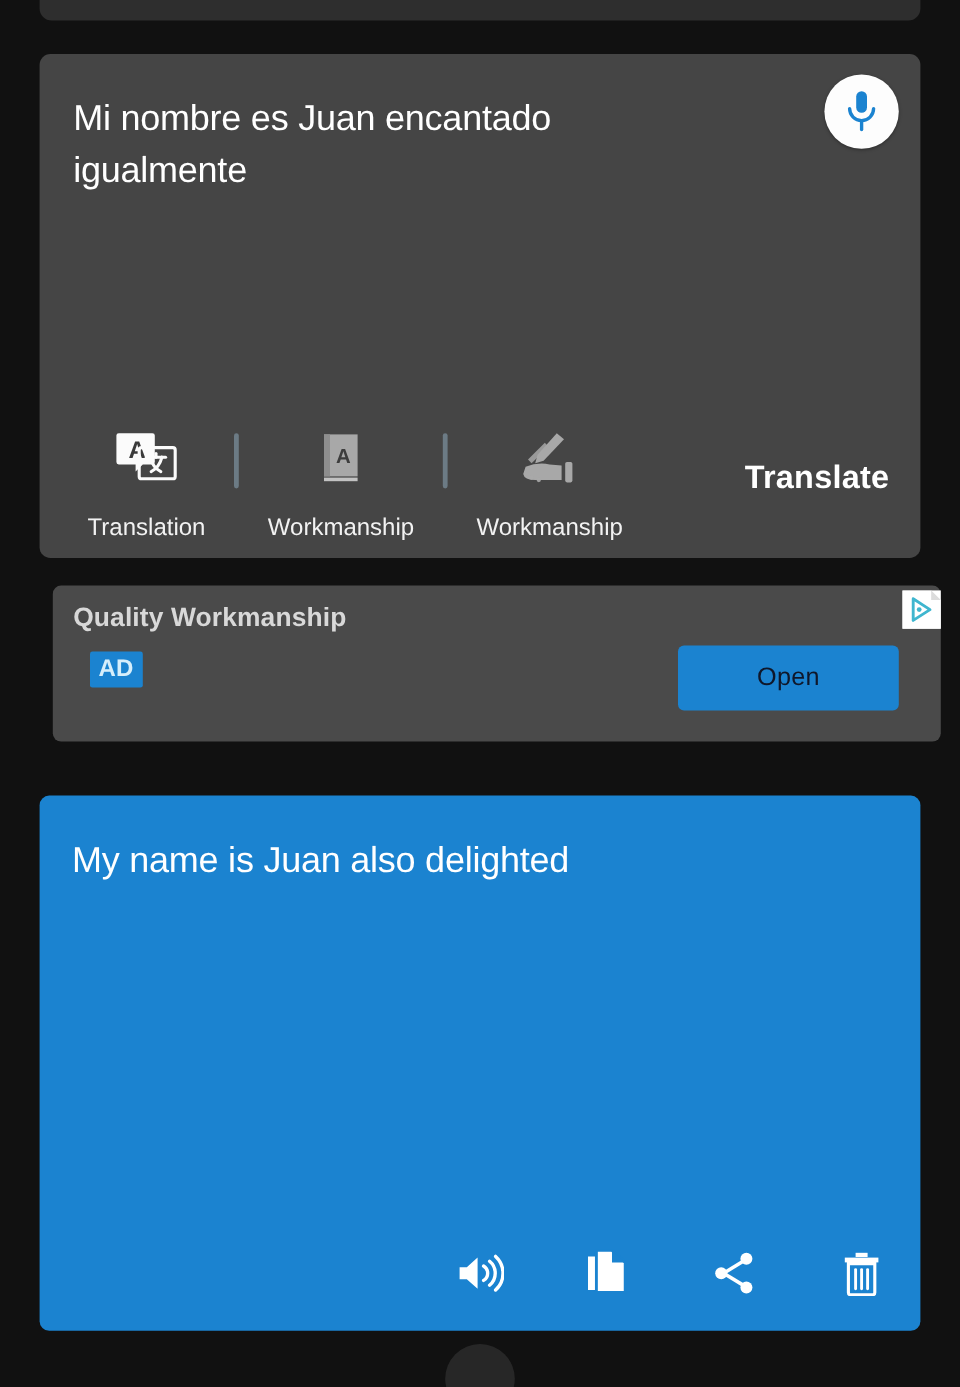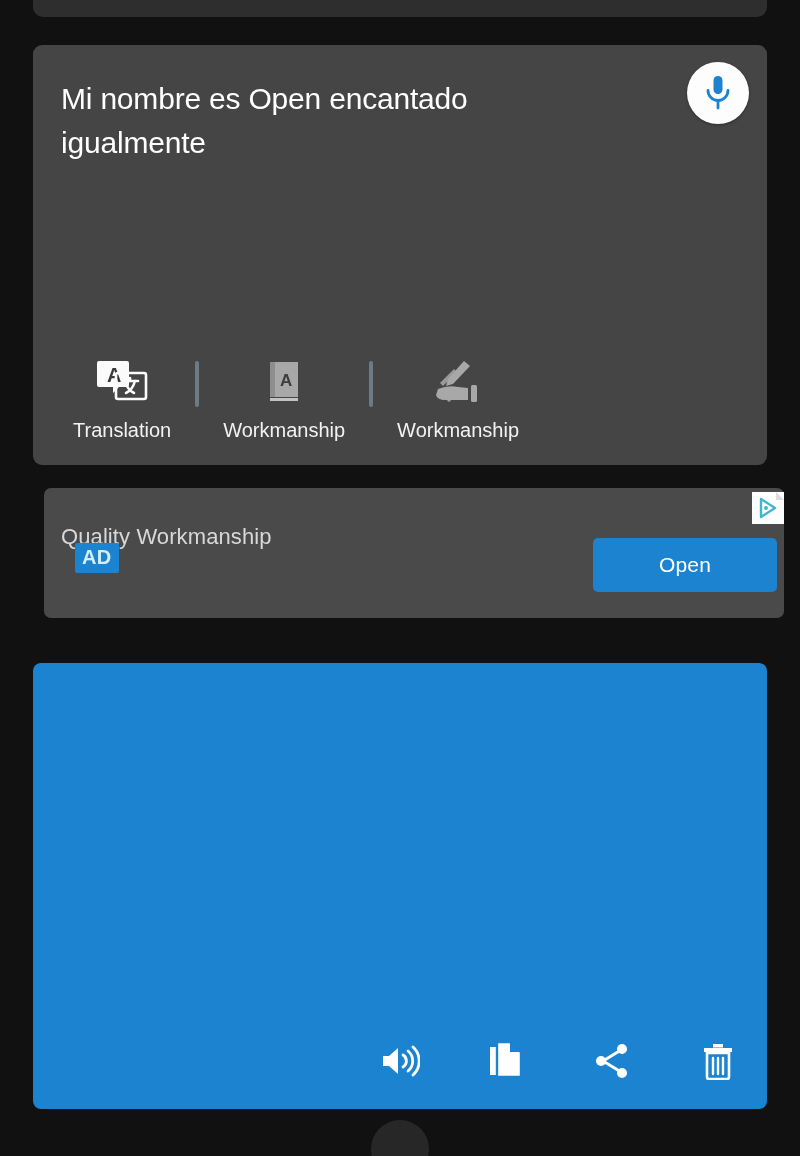--- a/index.html
+++ b/index.html
@@ -91,21 +91,21 @@
     align-items: center;
     cursor: pointer;
   }
   .tool-icon {
     height: 52px;
     display: flex;
     align-items: center;
     justify-content: center;
   }
   .tool-label {
-    margin-top: 12px;
+    margin-top: 22px;
     color: #f2f2f2;
     font-size: 20px;
     font-weight: 500;
     white-space: nowrap;
     text-align: center;
   }
   .tool-divider {
     width: 4px;
     height: 46px;
     background: #6c7b85;
@@ -132,46 +132,45 @@
     height: 130px;
     background: #4a4a4a;
     border-radius: 7px;
   }
   .ad-title {
     position: absolute;
     left: 17px;
     top: 14px;
     color: #d8d8d8;
     font-size: 22px;
-    font-weight: 400;
+    font-weight: 700;
     letter-spacing: 0.1px;
-    margin-top: 22px;
   }
   .ad-badge {
     position: absolute;
     left: 31px;
     top: 55px;
     background: #1b83d0;
     color: #d6eefb;
     font-size: 20px;
     font-weight: 700;
     padding: 3px 7px 4px 7px;
     border-radius: 2px;
     letter-spacing: 0.3px;
   }
   .ad-open-btn {
     position: absolute;
-    right: 7px;
+    right: 35px;
     top: 50px;
     width: 184px;
     height: 54px;
     background: #1b83d0;
     border: none;
     border-radius: 5px;
-    color: #ffffff;
+    color: #0f172a;
     font-family: "Liberation Sans", sans-serif;
     font-size: 21px;
     font-weight: 400;
     cursor: pointer;
     letter-spacing: 0.2px;
   }
   .adchoices {
     position: absolute;
     right: 0px;
     top: 4px;
@@ -234,21 +233,21 @@
 </style>
 </head>
 <body>
 
 <div class="screen">
 
   <div class="top-partial-card"></div>
 
   <div class="source-card">
 
-    <div class="source-text">Mi nombre es Open encantado igualmente</div>
+    <div class="source-text">Mi nombre es Juan encantado igualmente</div>
 
     <div class="mic-button">
       <svg width="26" height="36" viewBox="0 0 26 36">
         <rect x="8.5" y="1" width="9" height="18" rx="4.5" fill="#1b83d0"></rect>
         <path d="M3 15.5 a10 10 0 0 0 20 0" fill="none" stroke="#1b83d0" stroke-width="2.8" stroke-linecap="round"></path>
         <line x1="13" y1="25.5" x2="13" y2="33" stroke="#1b83d0" stroke-width="2.8" stroke-linecap="round"></line>
       </svg>
     </div>
 
     <div class="tool-strip">
@@ -298,20 +297,21 @@
                 <circle cx="13" cy="41" r="1.8" opacity="0.9"></circle>
                 <circle cx="19" cy="43" r="1.8" opacity="0.9"></circle>
               </g>
             </svg>
           </div>
           <div class="tool-label">Workmanship</div>
         </div>
 
       </div>
 
+      <div class="translate-action">Translate</div>
     </div>
   </div>
 
   <div class="ad-card">
     <div class="ad-title">Quality Workmanship</div>
 
     <div class="ad-badge">AD</div>
 
     <button class="ad-open-btn">Open</button>
 
@@ -319,20 +319,21 @@
       <svg width="32" height="32" viewBox="0 0 32 32">
         <path d="M0 0 h24 l8 8 v24 h-32 z" fill="#ffffff"></path>
         <path d="M24 0 l8 8 h-8 z" fill="#dcdcdc"></path>
         <path d="M9 7 l14 9 -14 9 z" fill="none" stroke="#3fb6cf" stroke-width="2.4" stroke-linejoin="round"></path>
         <circle cx="14" cy="16" r="2" fill="#3fb6cf"></circle>
       </svg>
     </div>
   </div>
 
   <div class="result-card">
+    <div class="result-text">My name is Juan also delighted</div>
 
     <div class="result-actions">
 
       <div class="action-icon">
         <svg width="40" height="34" viewBox="0 0 40 34">
           <path d="M3 12 h6 l9 -8 v26 l-9 -8 h-6 z" fill="#ffffff"></path>
           <g fill="none" stroke="#ffffff" stroke-width="2.8" stroke-linecap="round">
             <path d="M23 11 a7 7 0 0 1 0 12"></path>
             <path d="M28 7 a13 13 0 0 1 0 20"></path>
             <path d="M33 3 a19 19 0 0 1 0 28"></path>

